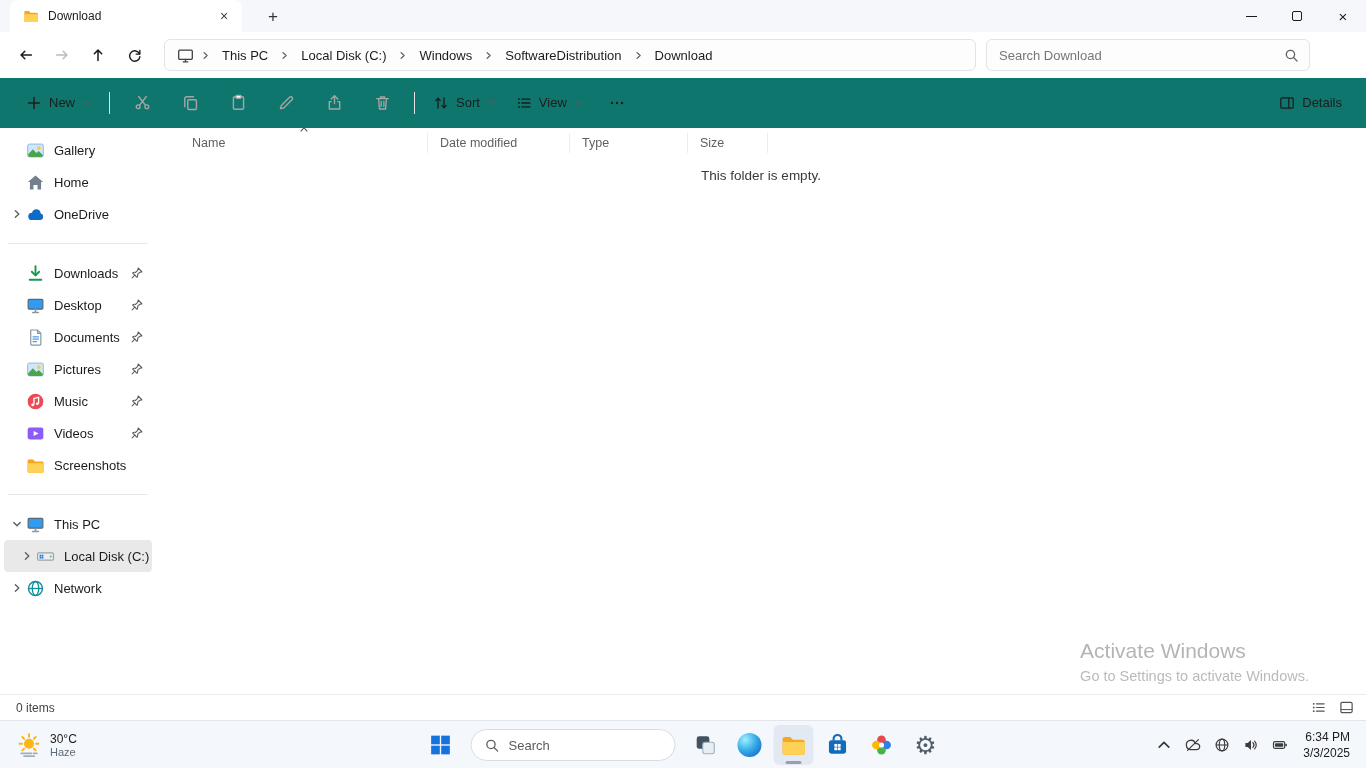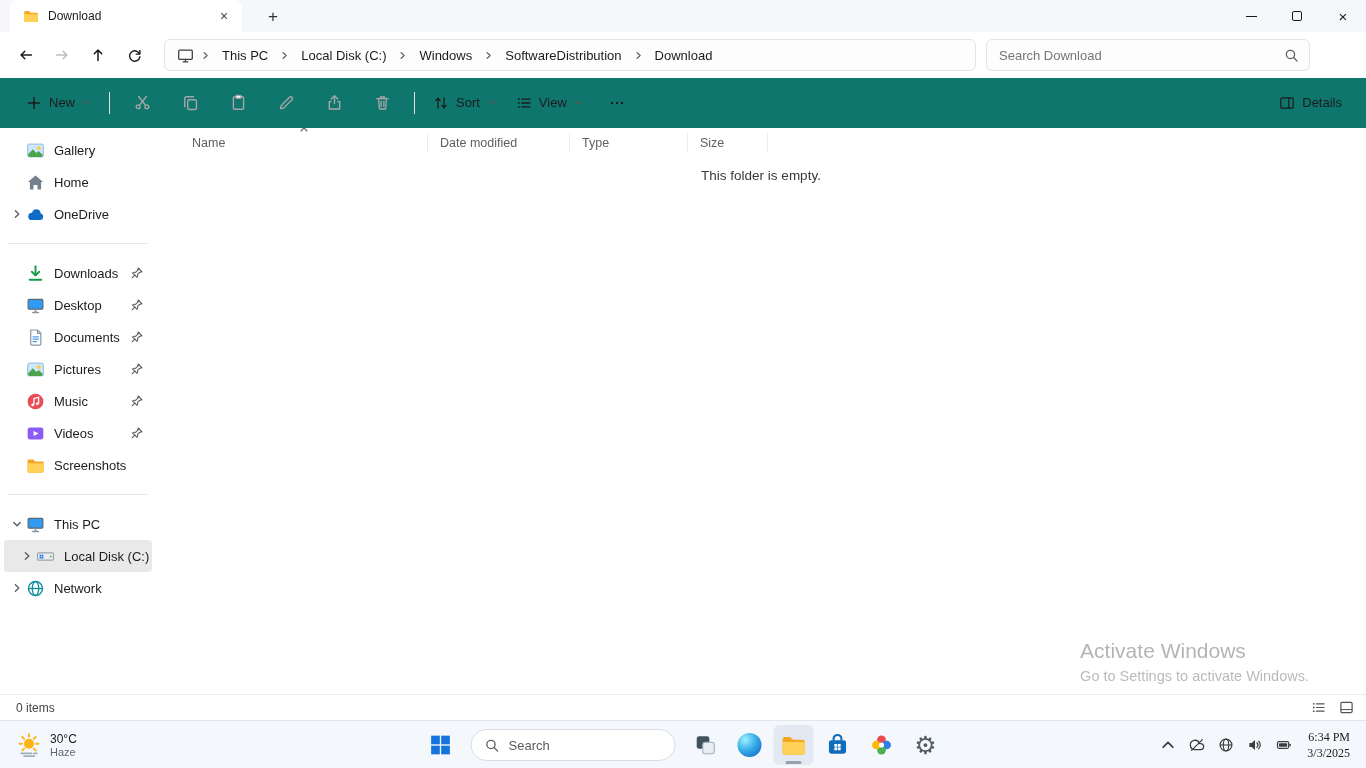--- a/index.html
+++ b/index.html
@@ -98,21 +98,21 @@
   .tb-btn { width: 40px; height: 40px; display: flex; align-items: center; justify-content: center; border-radius: 6px; position: relative; }
   .tb-btn.active { background: #e3e9f3; }
   .indicator { position: absolute; bottom: 1px; left: 50%; transform: translateX(-50%); width: 16px; height: 3px;
                border-radius: 2px; background: #98a1ab; }
   .tb-search { width: 205px; height: 32px; margin: 0 6px; background: #ffffff; border: 1px solid #d9dce1; border-radius: 16px;
                display: flex; align-items: center; gap: 9px; padding: 4px 13px; font-size: 13px; color: #5c5c5c; }
   .start-ic { width: 22px; height: 22px; color: #1573de; }
   .edge-circle { display: block; width: 24px; height: 24px; border-radius: 50%;
                  background: radial-gradient(circle at 32% 28%, #9ff0ff 0%, #38ade9 45%, #0d5fc0 95%); }
   .gear { font-family: "DejaVu Sans", sans-serif; font-size: 25px; color: #515c66; line-height: 1; }
-  .tray { position: absolute; right: 12px; top: 0; height: 48px; display: flex; align-items: center; gap: 2px; font-family: Liberation Serif, serif; }
+  .tray { position: absolute; right: 12px; top: 0; height: 48px; display: flex; align-items: center; gap: 2px; }
   .tray-btn { width: 27px; height: 32px; display: flex; align-items: center; justify-content: center; color: #3c3c3c; border-radius: 4px; }
   .ic-tray { width: 16px; height: 16px; }
   .clock { margin-left: 8px; padding-right: 4px; text-align: right; font-size: 12px; line-height: 1.35; color: #1b1b1b; }
   .ic15 { width: 15px; height: 15px; }
   .ic16 { width: 16px; height: 16px; }
   .ic17 { width: 17px; height: 17px; }
   .ic22 { width: 22px; height: 22px; }
   .ic24 { width: 24px; height: 24px; }
   .ic26 { width: 26px; height: 26px; }
 </style>

